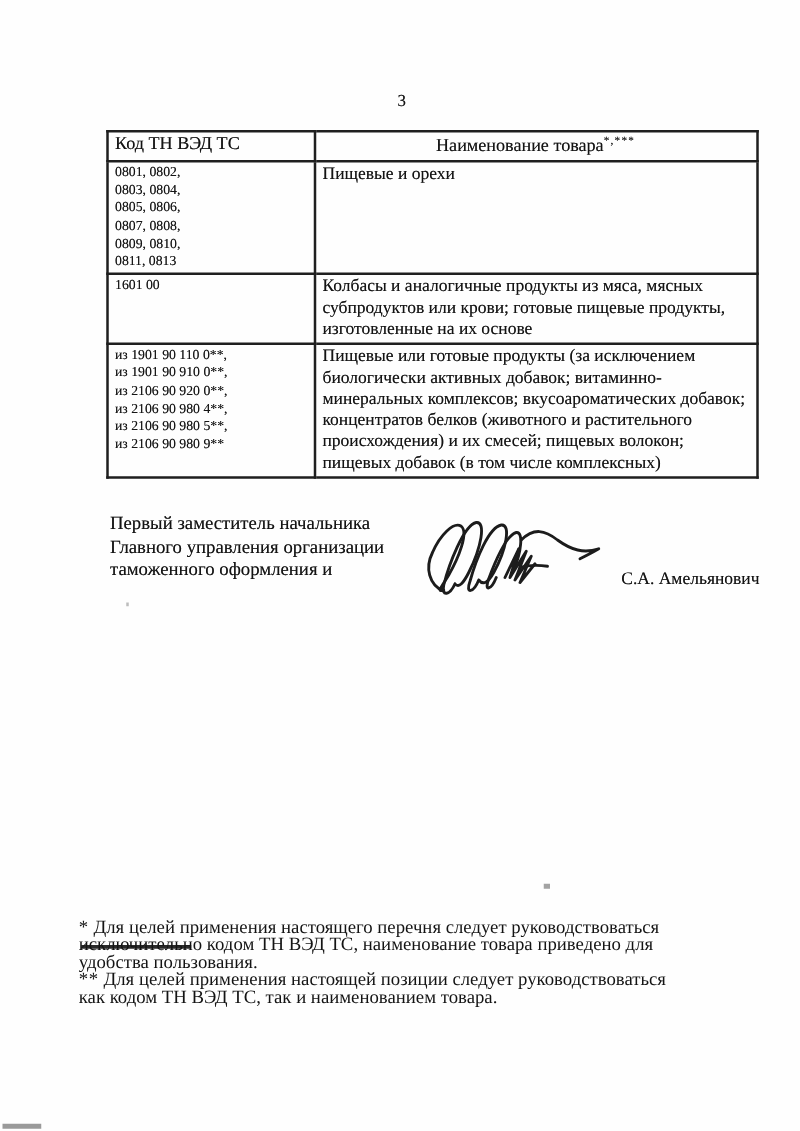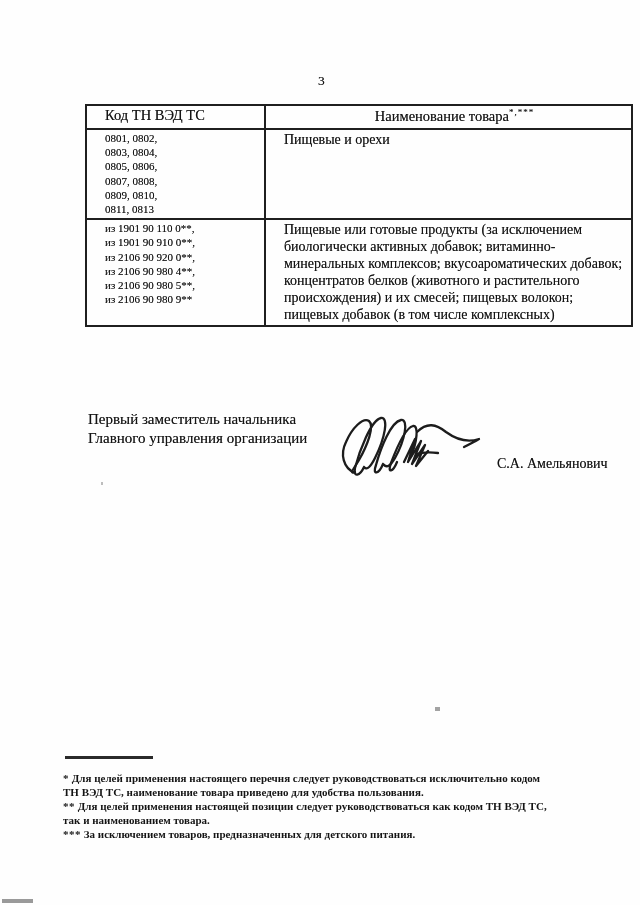--- a/index.html
+++ b/index.html
@@ -21,21 +21,21 @@
   table.goods{
     position:absolute;left:85px;top:104px;
     width:494px;
     border-collapse:collapse;
     table-layout:fixed;
     font-size:14px;
   }
   table.goods th,table.goods td{
     border:2px solid #1f1f1f;
     vertical-align:top;
-    padding:1px 6px 2px 18px;
+    padding:1px 6px 2px 5px;
   }
   th.col-code{width:153px;}
   th.col-name{width:341px;}
   table.goods th{
     font-weight:normal;
     font-size:14.5px;
     height:19px;
   }
   th.col-code{text-align:left;}
   th.col-name{text-align:center;}
@@ -60,24 +60,24 @@
   .signer-name{
     position:absolute;left:497px;top:456px;
     font-size:14px;
   }
   
   .footnote-rule{
     position:absolute;left:65px;top:756px;
     width:88px;height:2.5px;background:#2a2a2a;
   }
   .footnotes{
-    position:absolute;left:63px;top:772px;
+    position:absolute;left:63px;top:736px;
     width:492px;
-    font-size:11px;
-    font-weight:bold;
+    font-size:15px;
+    font-weight:normal;
     line-height:13.9px;
     text-shadow:none;
   }
   .fn-marker{letter-spacing:.5px;}
   
   .scan-bar{
     position:absolute;left:2px;top:899px;
     width:31px;height:3.5px;background:#9a9a9a;
   }
   .speck-1{
@@ -111,34 +111,39 @@
       <tr>
         <td class="code">0801, 0802,
 0803, 0804,
 0805, 0806,
 0807, 0808,
 0809, 0810,
 0811, 0813</td>
         <td class="name">Пищевые и орехи</td>
       </tr>
       <tr>
+        <td class="code">1601 00</td>
+        <td class="name">Колбасы и аналогичные продукты из мяса, мясных субпродуктов или крови; готовые пищевые продукты, изготовленные на их основе</td>
+      </tr>
+      <tr>
         <td class="code">из 1901 90 110 0**,
 из 1901 90 910 0**,
 из 2106 90 920 0**,
 из 2106 90 980 4**,
 из 2106 90 980 5**,
 из 2106 90 980 9**</td>
         <td class="name">Пищевые или готовые продукты (за исключением биологически активных добавок; витаминно-минеральных комплексов; вкусоароматических добавок; концентратов белков (животного и растительного происхождения) и их смесей; пищевых волокон; пищевых добавок (в том числе комплексных)</td>
       </tr>
     </tbody>
   </table>
 
   <div class="sig-title">
     <div>Первый заместитель начальника</div>
     <div>Главного управления организации</div>
+    <div>таможенного оформления и</div>
   </div>
 
   <svg class="sig-svg" width="150" height="78" viewBox="0 0 150 78">
     <g fill="none" stroke="#1c1c1c" stroke-width="2.3" stroke-linecap="round" stroke-linejoin="round">
       <path d="M17,64 C5,59 2,45 8,33 C14,19 25,8 31,12 C37,17 29,37 21,51 C15,61 11,65 17,63"></path>
       <path d="M26,58 C22,67 15,69 17,59 C21,43 33,11 43,9 C51,8 47,29 37,49 C33,57 29,62 26,58"></path>
       <path d="M45,55 C41,65 34,67 38,56 C43,38 53,13 63,11 C71,10 67,31 57,49 C53,56 49,60 45,55"></path>
       <path d="M59,53 C55,63 49,65 53,54 C59,38 67,19 75,17 C81,16 79,33 73,47"></path>
       <path d="M66,53 L77,30 L70,53 L83,32 L74,55 L87,36 L78,57 L90,42"></path>
       <path d="M79,23 C89,13 98,15 108,23 C119,31 129,34 141,30 C136,33 130,36 126,38"></path>
@@ -152,23 +157,19 @@
 
   <div class="footnotes">
     <div class="fn">
       <span class="fn-marker">*</span>
       <span>Для целей применения настоящего перечня следует руководствоваться исключительно кодом ТН ВЭД ТС, наименование товара приведено для удобства пользования.</span>
     </div>
     <div class="fn">
       <span class="fn-marker">**</span>
       <span>Для целей применения настоящей позиции следует руководствоваться как кодом ТН ВЭД ТС, так и наименованием товара.</span>
     </div>
-    <div class="fn">
-      <span class="fn-marker">***</span>
-      <span>За исключением товаров, предназначенных для детского питания.</span>
-    </div>
   </div>
 
   <div class="scan-bar"></div>
   <div class="speck-1"></div>
   <div class="speck-2"></div>
 
 </div>
 
 </body></html>

